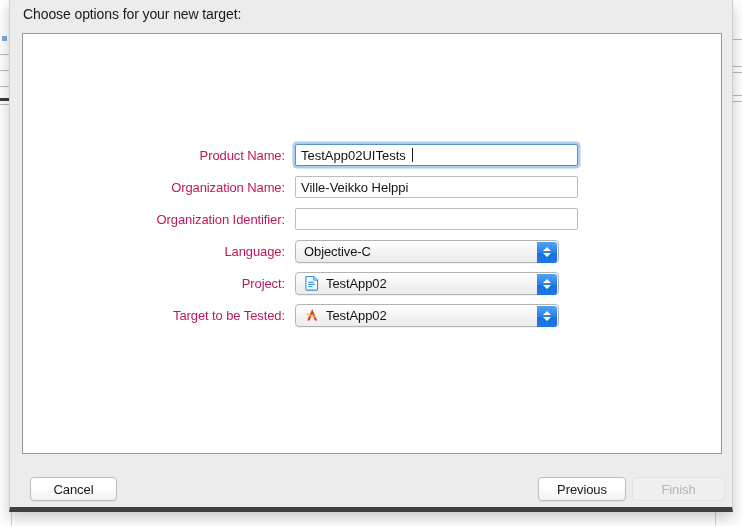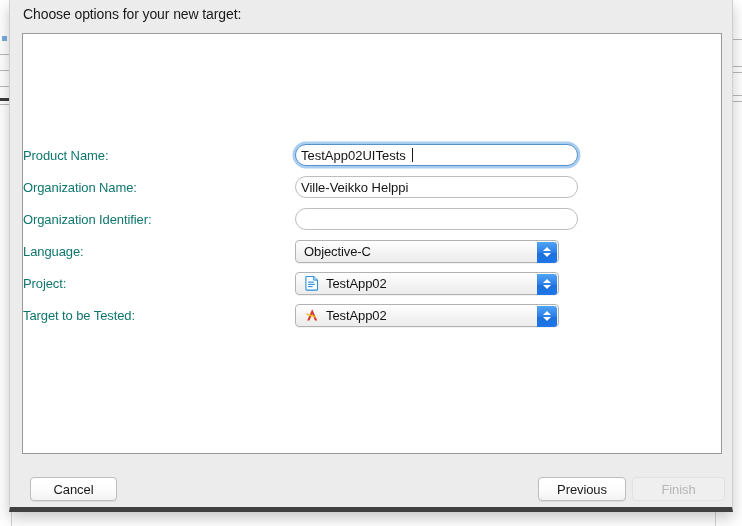--- a/index.html
+++ b/index.html
@@ -99,41 +99,41 @@
     width: 100%;
   }
   .row {
     display: flex;
     align-items: center;
     height: 30px;
     margin-bottom: 2px;
   }
   .row .label {
     width: 272px;
-    text-align: left;
+    text-align: right;
     padding-right: 10px;
     font-size: 13px;
-    color: #0f766e;
+    color: #be185d;
     letter-spacing: -0.1px;
     white-space: nowrap;
   }
   .row .field-wrap {
     width: 283px;
     position: relative;
     display: flex;
     align-items: center;
   }
 
   
   .textfield {
     width: 322px;
     height: 22px;
     border: 1px solid #bdbdbd;
     background: #ffffff;
-    border-radius: 11px;
+    border-radius: 2px;
     font-family: "Liberation Sans", sans-serif;
     font-size: 13px;
     color: #141414;
     padding: 0 5px;
     outline: none;
   }
   .textfield.focused {
     border: 1px solid #5892c8;
     box-shadow: 0 0 0 2.5px rgba(118,176,232,0.62);
   }

